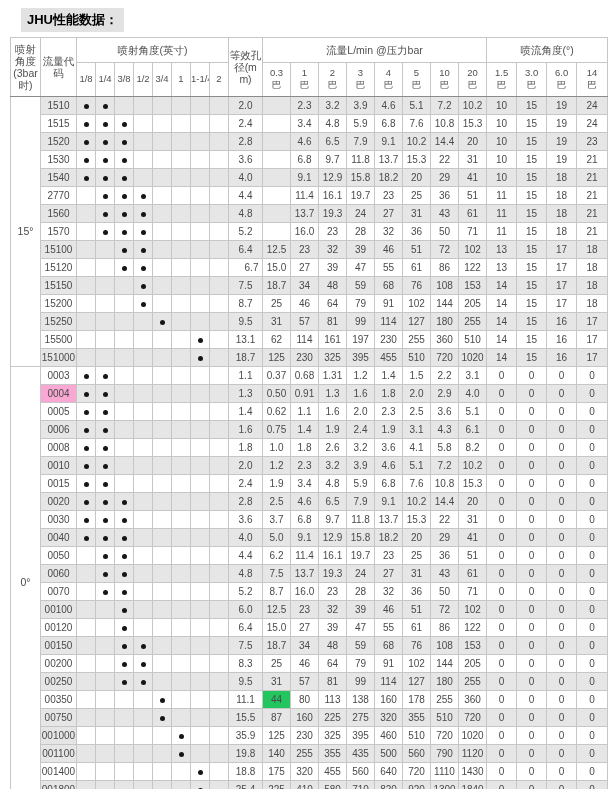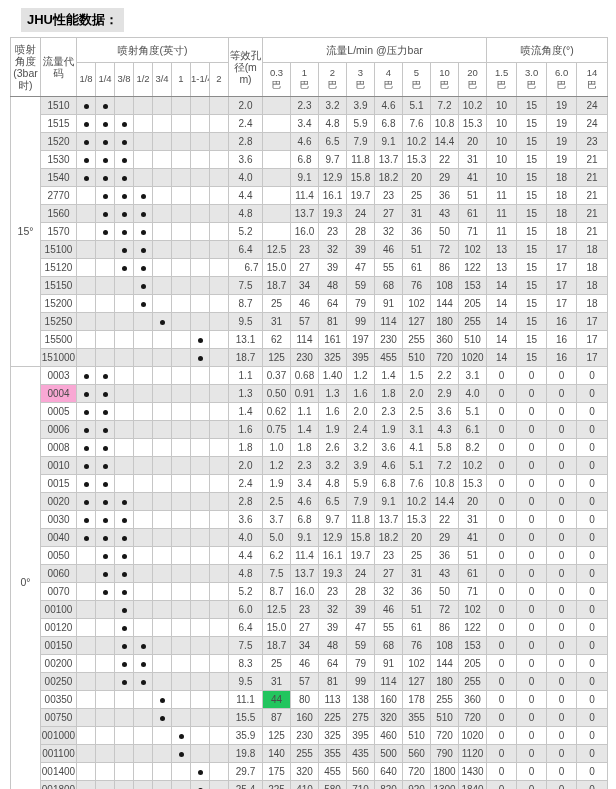--- a/index.html
+++ b/index.html
@@ -504,21 +504,21 @@
         <td style="background: rgb(255, 255, 255);"><span class="dot"></span></td>
         <td style="background: rgb(255, 255, 255);"></td>
         <td style="background: rgb(255, 255, 255);"></td>
         <td style="background: rgb(255, 255, 255);"></td>
         <td style="background: rgb(255, 255, 255);"></td>
         <td style="background: rgb(255, 255, 255);"></td>
         <td class="gb-r" style="background: rgb(255, 255, 255);"></td>
         <td class="gb-r" style="background: rgb(255, 255, 255);">1.1</td>
         <td style="background: rgb(255, 255, 255);">0.37</td>
         <td style="background: rgb(255, 255, 255);">0.68</td>
-        <td style="background: rgb(255, 255, 255);">1.40</td>
+        <td style="background: rgb(255, 255, 255);">1.31</td>
         <td style="background: rgb(255, 255, 255);">1.2</td>
         <td style="background: rgb(255, 255, 255);">1.4</td>
         <td style="background: rgb(255, 255, 255);">1.5</td>
         <td style="background: rgb(255, 255, 255);">2.2</td>
         <td class="gb-r" style="background: rgb(255, 255, 255);">3.1</td>
         <td style="background: rgb(255, 255, 255);">0</td>
         <td style="background: rgb(255, 255, 255);">0</td>
         <td style="background: rgb(255, 255, 255);">0</td>
         <td style="background: rgb(255, 255, 255);">0</td>
       </tr>
@@ -1029,28 +1029,28 @@
       <tr>
         <td class="gb-r" style="background: rgb(255, 255, 255);">001400</td>
         <td style="background: rgb(255, 255, 255);"></td>
         <td style="background: rgb(255, 255, 255);"></td>
         <td style="background: rgb(255, 255, 255);"></td>
         <td style="background: rgb(255, 255, 255);"></td>
         <td style="background: rgb(255, 255, 255);"></td>
         <td style="background: rgb(255, 255, 255);"></td>
         <td style="background: rgb(255, 255, 255);"><span class="dot"></span></td>
         <td class="gb-r" style="background: rgb(255, 255, 255);"></td>
-        <td class="gb-r" style="background: rgb(255, 255, 255);">29.7</td>
+        <td class="gb-r" style="background: rgb(255, 255, 255);">18.8</td>
         <td style="background: rgb(255, 255, 255);">175</td>
         <td style="background: rgb(255, 255, 255);">320</td>
         <td style="background: rgb(255, 255, 255);">455</td>
         <td style="background: rgb(255, 255, 255);">560</td>
         <td style="background: rgb(255, 255, 255);">640</td>
         <td style="background: rgb(255, 255, 255);">720</td>
-        <td style="background: rgb(255, 255, 255);">1800</td>
+        <td style="background: rgb(255, 255, 255);">1110</td>
         <td class="gb-r" style="background: rgb(255, 255, 255);">1430</td>
         <td style="background: rgb(255, 255, 255);">0</td>
         <td style="background: rgb(255, 255, 255);">0</td>
         <td style="background: rgb(255, 255, 255);">0</td>
         <td style="background: rgb(255, 255, 255);">0</td>
       </tr>
       <tr>
         <td class="gb-r" style="background: rgb(230, 230, 230);">001800</td>
         <td style="background: rgb(230, 230, 230);"></td>
         <td style="background: rgb(230, 230, 230);"></td>

